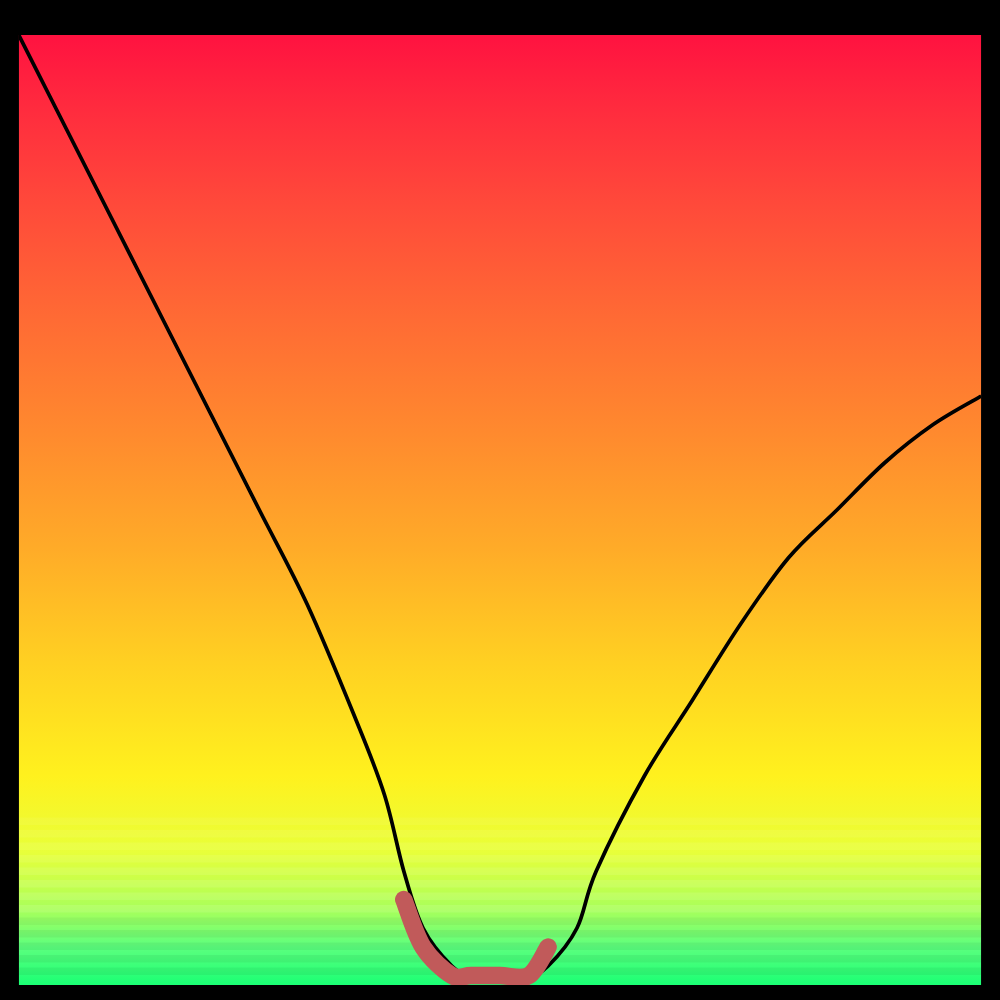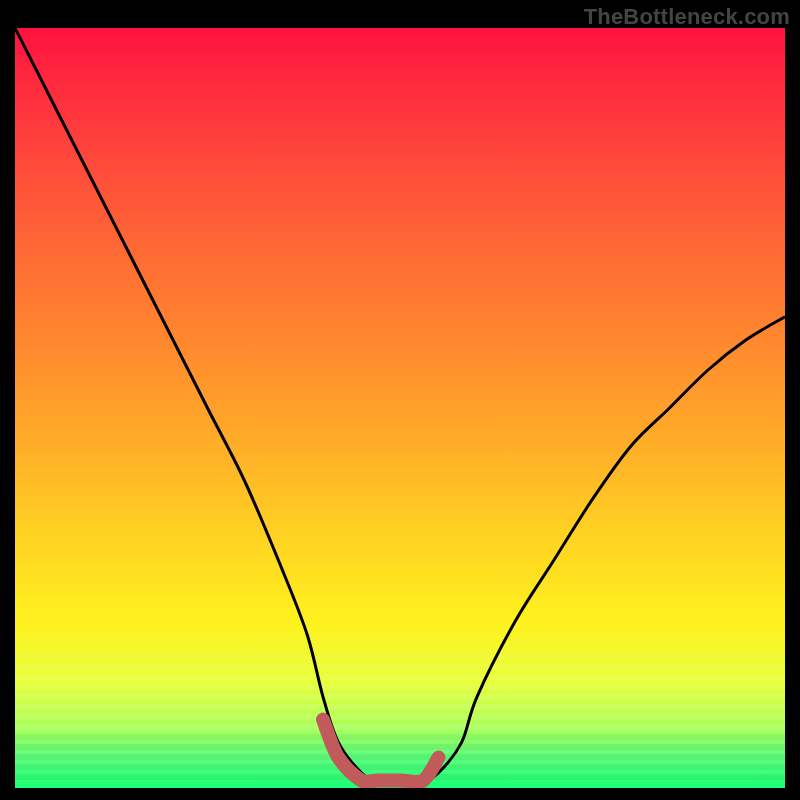--- a/index.html
+++ b/index.html
@@ -77,21 +77,20 @@
     left: 0; top: 0;
     width: 100%;
     height: 100%;
   }
 </style>
 </head>
 <body>
 
 <div class="stage">
 
-  <div class="watermark">TheBottleneck.com</div>
 
   <div class="plot">
     <div class="gradient"></div>
 
     <div class="bands">
       <div class="band" style="bottom:128px; background:rgba(255,255,255,0.06);"></div>
       <div class="band" style="bottom:118px; background:rgba(255,255,255,0.07);"></div>
       <div class="band" style="bottom:108px; background:rgba(255,255,255,0.08);"></div>
       <div class="band" style="bottom: 98px; background:rgba(255,255,255,0.08);"></div>
       <div class="band" style="bottom: 88px; background:rgba(255,255,255,0.09);"></div>

